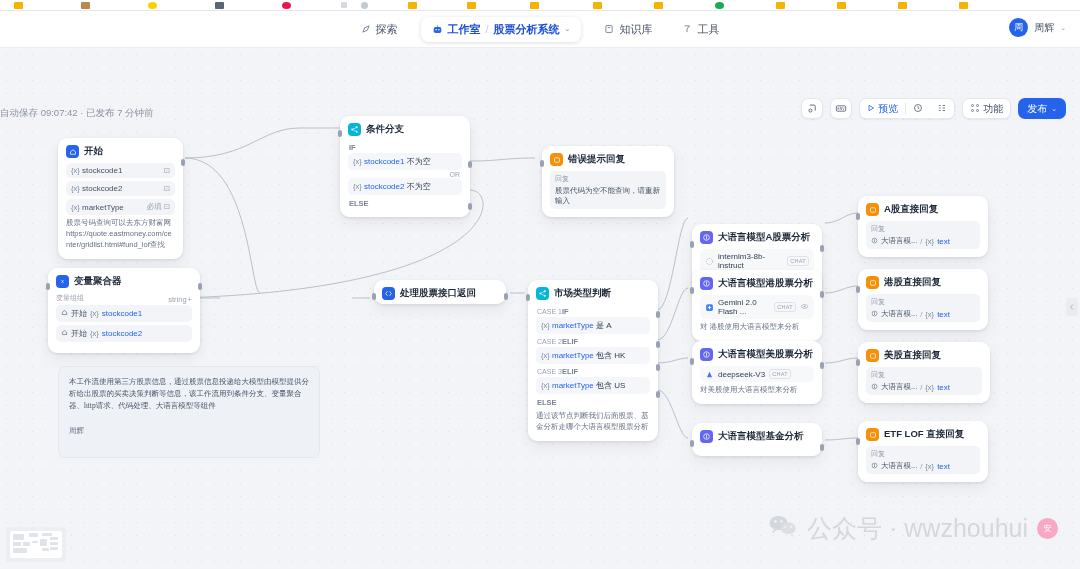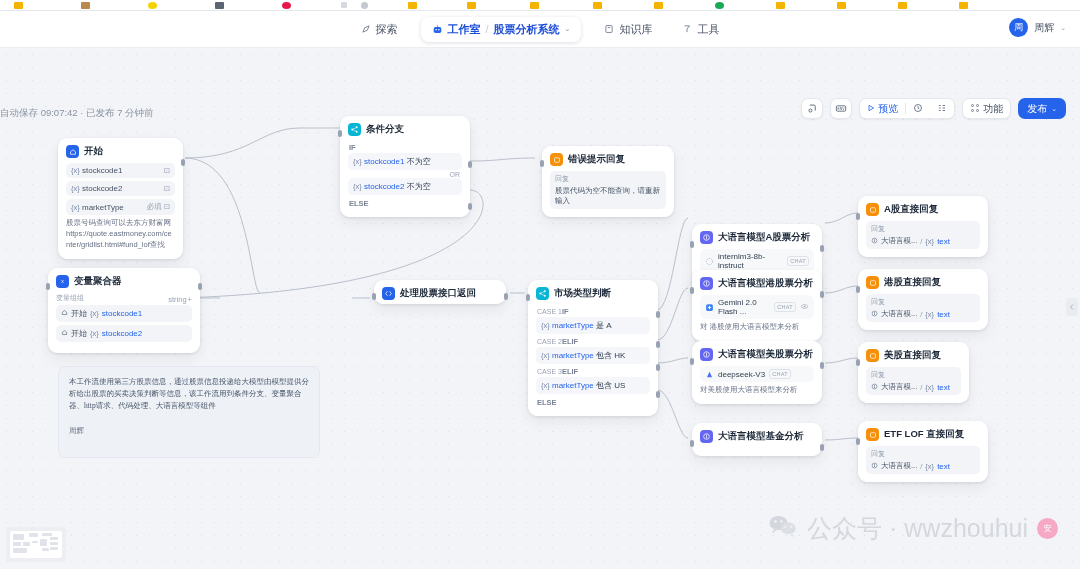--- a/index.html
+++ b/index.html
@@ -535,20 +535,21 @@
         <span class="varx">{x}</span>
         <span class="varchip">marketType</span>
         <span>包含</span>
         <span>US</span>
       </div>
 
       <div class="caserow" style="margin-top:2px">
         <span></span>
           <span class="op">ELSE</span>
       </div>
+      <div class="desc">通过该节点判断我们后面股票、基金分析走哪个大语言模型股票分析</div>
 
       <div class="port" style="left:-3px; top:13px;"></div>
       <div class="port" style="right:-3px; top:30px;"></div>
       <div class="port" style="right:-3px; top:60px;"></div>
       <div class="port" style="right:-3px; top:83px;"></div>
       <div class="port" style="right:-3px; top:110px;"></div>
     </div>
 
     <div class="node" style="left:692px; top:152px; width:130px;margin-top:24px;">
       <div class="nhead">
@@ -690,21 +691,21 @@
           </span>
           <span>大语言模...</span>
           <span class="muted">/</span>
           <span class="varx">{x}</span>
           <span class="varchip">text</span>
         </div>
       </div>
       <div class="port" style="left:-3px; top:16px;"></div>
     </div>
 
-    <div class="node" style="left:858px; top:294px; width:111px;">
+    <div class="node" style="left:858px; top:294px; width:132px;">
       <div class="nhead">
         <div class="nicon" style="background:#f79009">
           <svg width="8" height="8" viewBox="0 0 16 16">
               <rect x="3" y="3.5" width="10" height="9" rx="2" fill="none" stroke="#fff" stroke-width="1.4"></rect>
             </svg>
         </div>
         <div class="ntitle">美股直接回复</div>
       </div>
       <div class="replybox">
         <div class="seclabel">回复</div>

